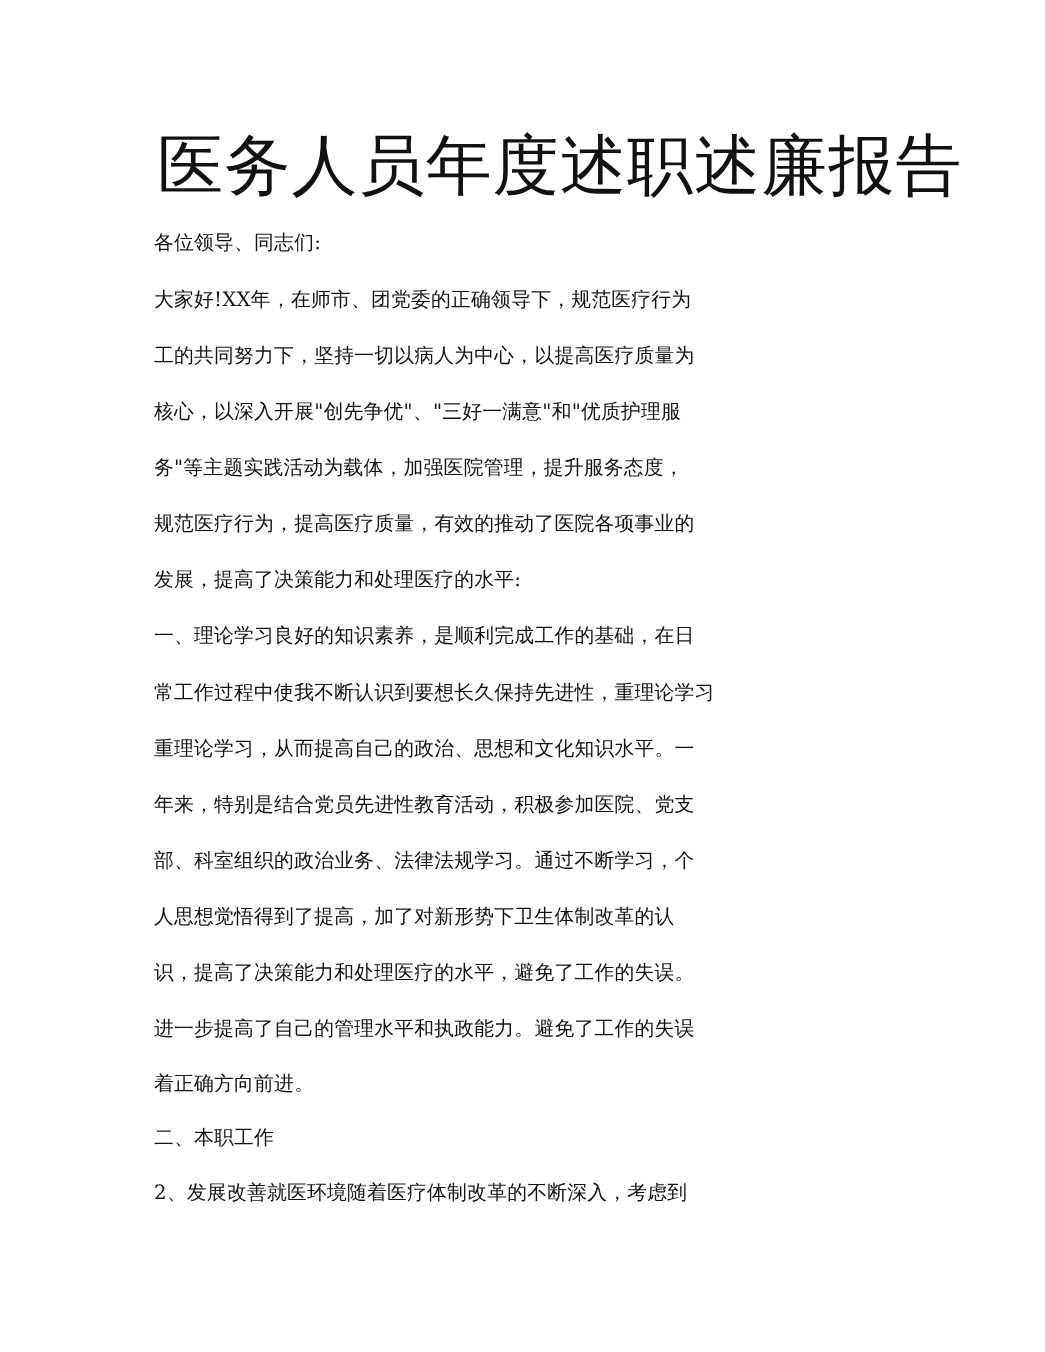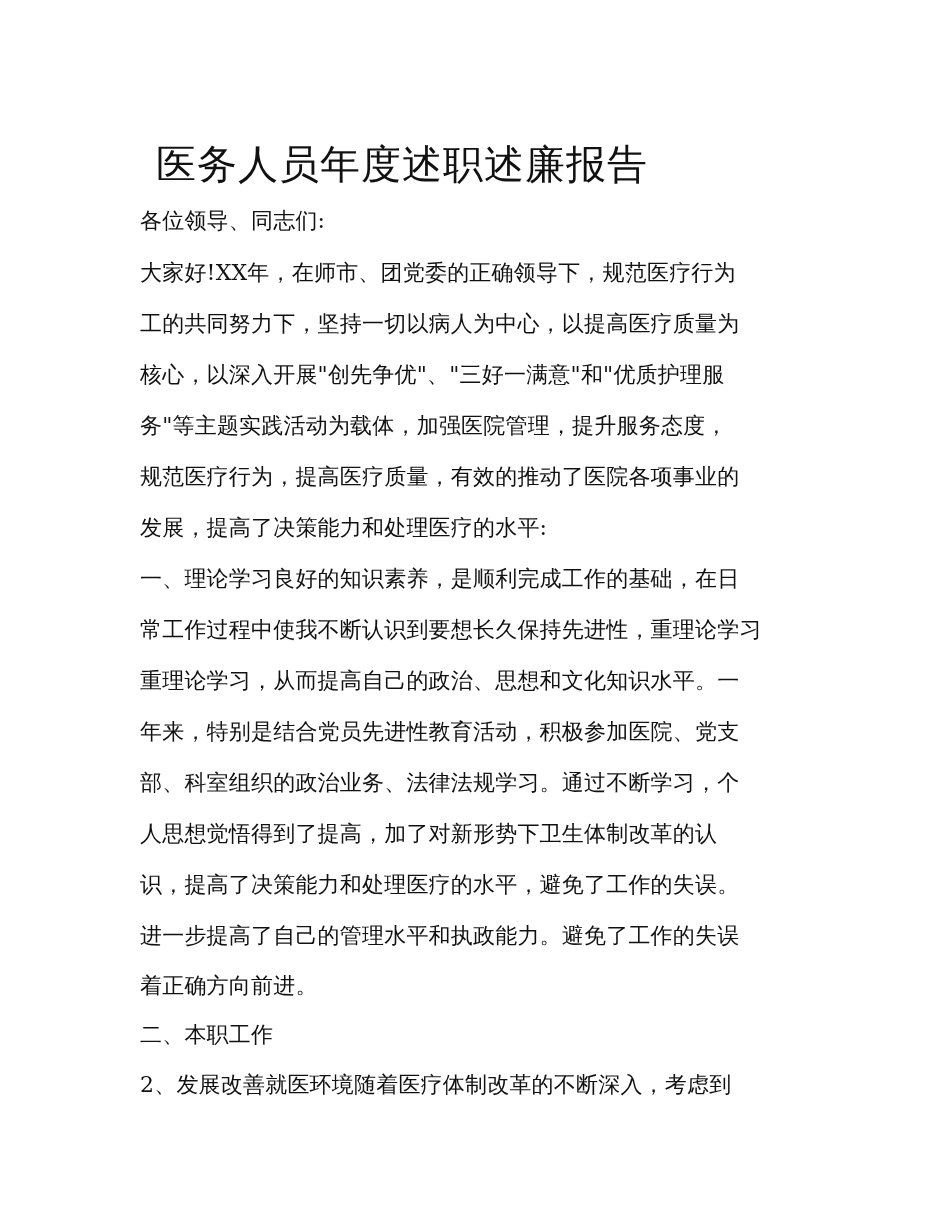--- a/index.html
+++ b/index.html
@@ -20,31 +20,31 @@
       left: 0;
       top: 0;
       width: 950px;
       height: 1229px;
       background: #ffffff;
     }
     .title {
       position: absolute;
       left: 140px;
       top: 118px;
-      font-size: 40px;
+      font-size: 60px;
       line-height: 60px;
       white-space: nowrap;
       letter-spacing: 1px;
       font-weight: normal;
-      margin: 16px;
+      margin: 3px;
     }
     .line {
       position: absolute;
       left: 140px;
-      font-size: 22px;
+      font-size: 18px;
       line-height: 32px;
       white-space: nowrap;
       letter-spacing: 0.2px;
       margin: 0;
     }
   </style>
 </head>
 <body>
 
 <div class="page">

